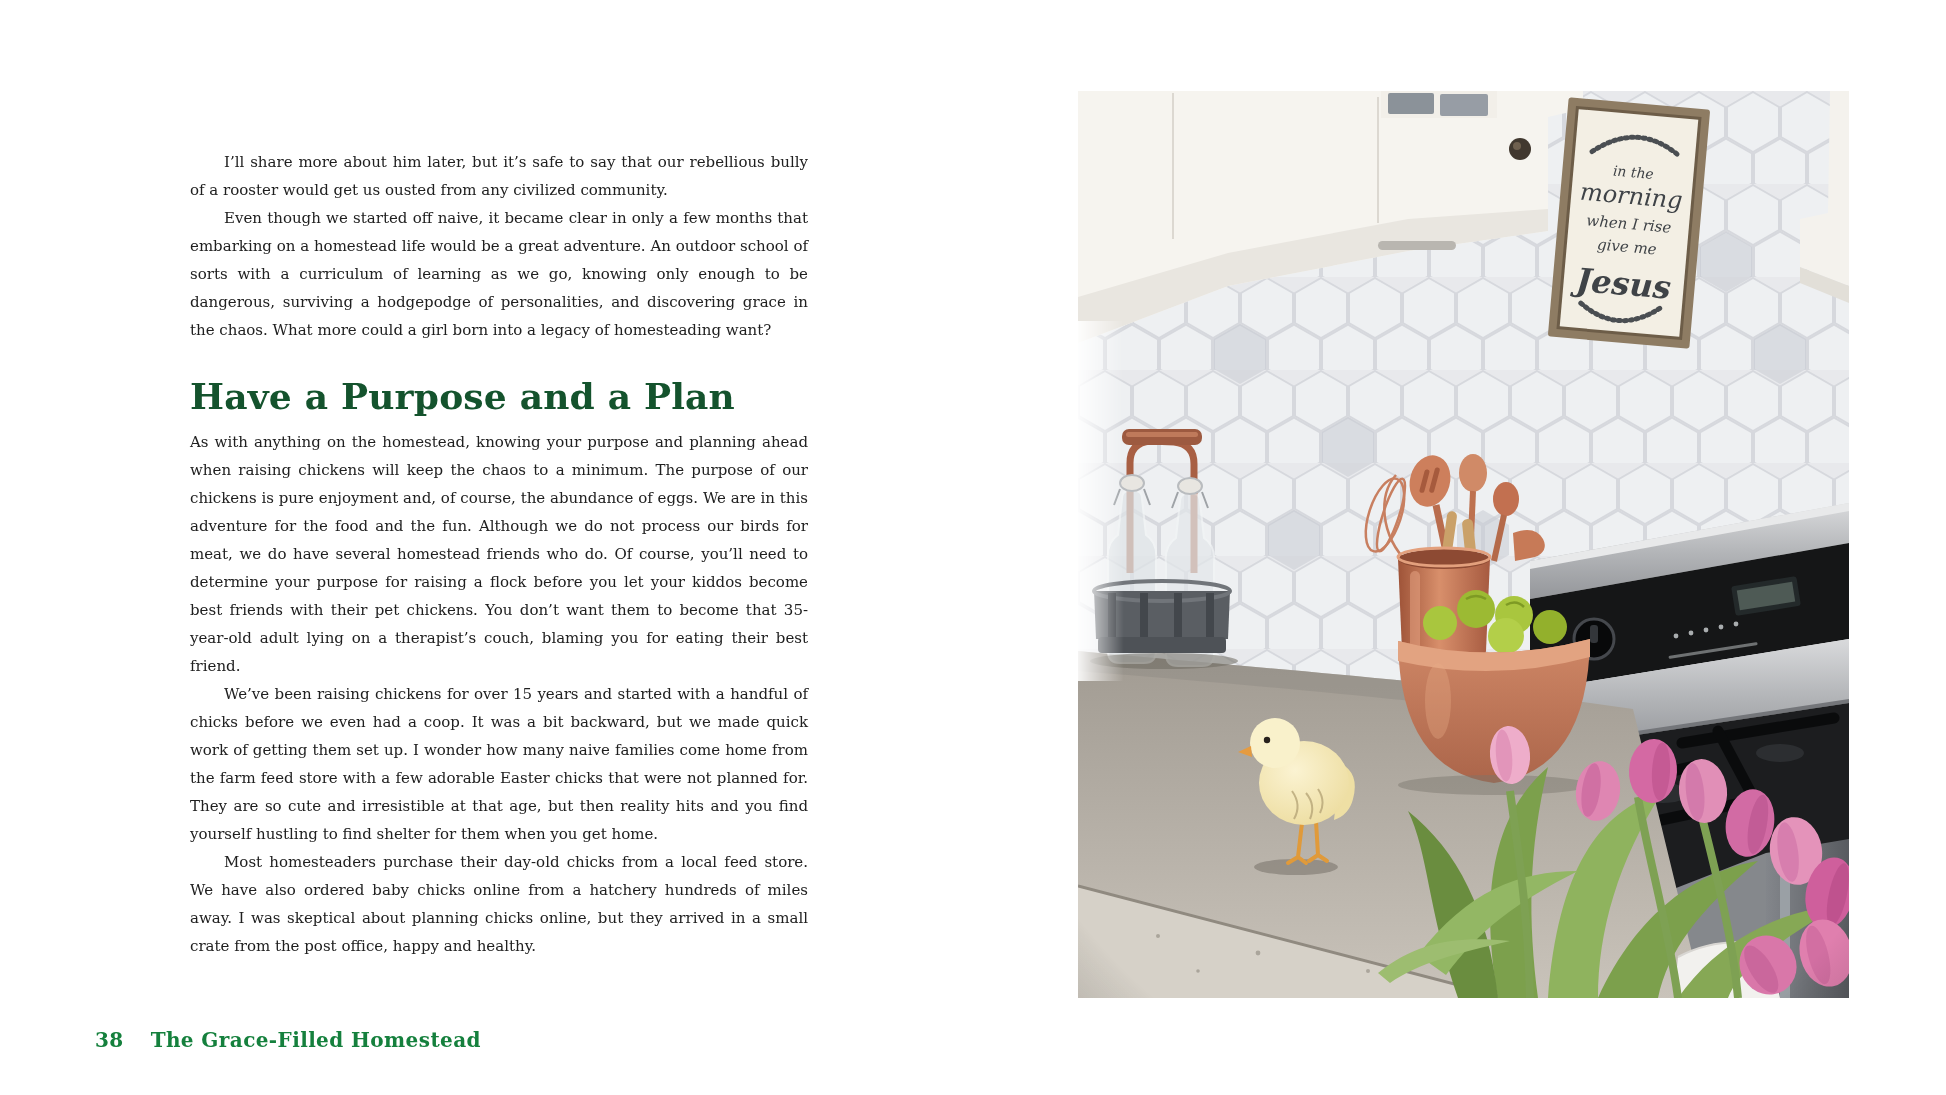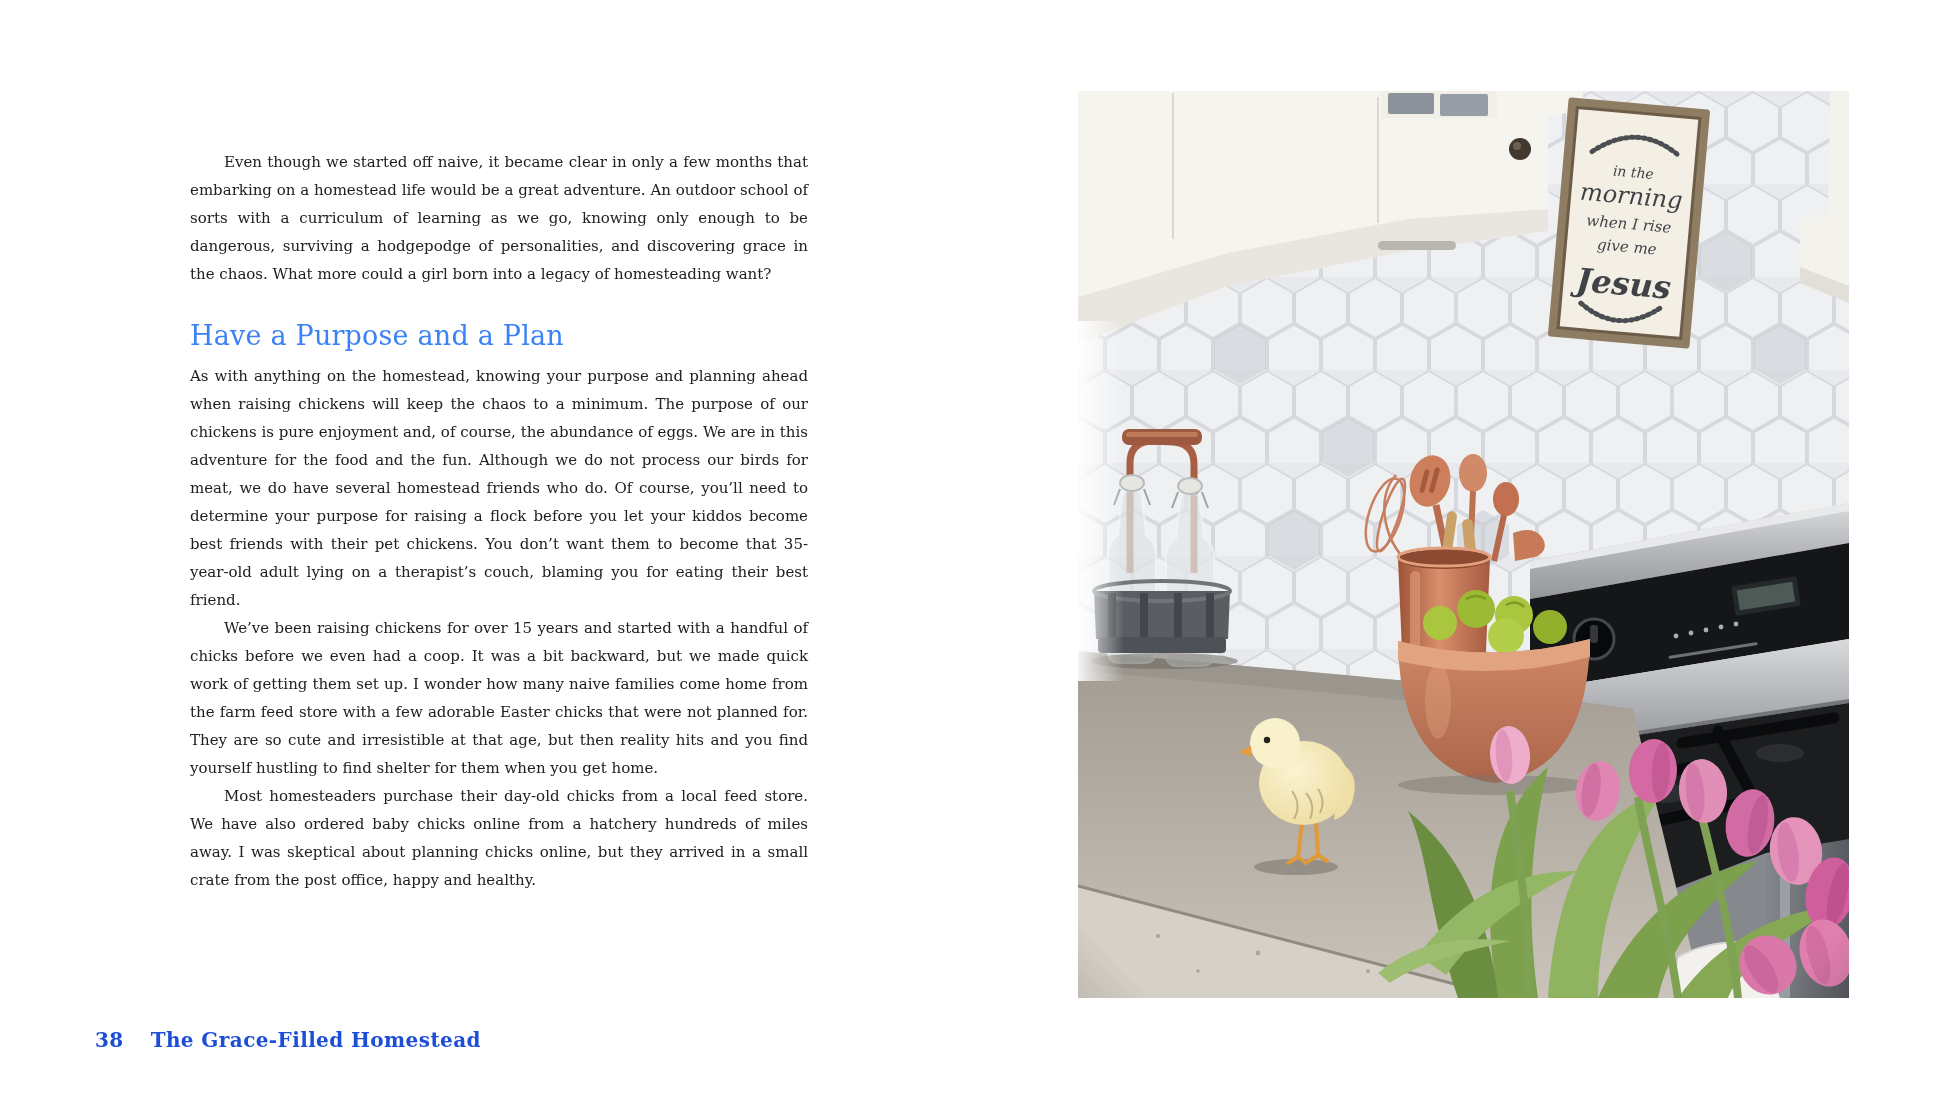--- a/index.html
+++ b/index.html
@@ -8,43 +8,44 @@
     font-family:"DejaVu Serif", serif;overflow:hidden;
   }
   .text-col{
     position:absolute;left:190px;top:148px;width:618px;
     font-size:15px;line-height:28px;text-align:justify;color:#202020;
   }
   .para{margin:0;}
   .para.indent{text-indent:34px;}
   .heading{
     margin:34px 0 12px 0;
-    font-size:27px;line-height:1.05;font-weight:normal;
-    color:#3b82f6;letter-spacing:0.2px;
+    font-size:36px;line-height:1.05;font-weight:bold;
+    color:#14532d;letter-spacing:0.2px;
     font-family:"DejaVu Serif", serif;
   }
   .folio{
     position:absolute;left:95px;top:1028px;
-    color:#1d4ed8;font-weight:bold;font-size:20px;letter-spacing:0.4px;
+    color:#15803d;font-weight:bold;font-size:20px;letter-spacing:0.4px;
     font-family:"DejaVu Serif", serif;
   }
   .folio .booktitle{margin-left:27px;}
   .photo{
     position:absolute;left:1078px;top:91px;width:771px;height:907px;margin:0;
     background:#e8e9ec;overflow:hidden;
   }
   .photo svg{display:block;}
   .sign-text{font-family:"DejaVu Serif", serif;font-style:italic;fill:#3f4347;}
 </style>
 </head>
 <body>
 
 <div>
 
   <section class="text-col">
+    <p class="para indent">I’ll share more about him later, but it’s safe to say that our rebellious bully of a rooster would get us ousted from any civilized community.</p>
     <p class="para indent">Even though we started off naive, it became clear in only a few months that embarking on a homestead life would be a great adventure. An outdoor school of sorts with a curriculum of learning as we go, knowing only enough to be dangerous, surviving a hodgepodge of personalities, and discovering grace in the chaos. What more could a girl born into a legacy of homesteading want?</p>
     <h2 class="heading">Have a Purpose and a Plan</h2>
     <p class="para">As with anything on the homestead, knowing your purpose and planning ahead when raising chickens will keep the chaos to a minimum. The purpose of our chickens is pure enjoyment and, of course, the abundance of eggs. We are in this adventure for the food and the fun. Although we do not process our birds for meat, we do have several homestead friends who do. Of course, you’ll need to determine your purpose for raising a flock before you let your kiddos become best friends with their pet chickens. You don’t want them to become that 35-year-old adult lying on a therapist’s couch, blaming you for eating their best friend.</p>
     <p class="para indent">We’ve been raising chickens for over 15 years and started with a handful of chicks before we even had a coop. It was a bit backward, but we made quick work of getting them set up. I wonder how many naive families come home from the farm feed store with a few adorable Easter chicks that were not planned for. They are so cute and irresistible at that age, but then reality hits and you find yourself hustling to find shelter for them when you get home.</p>
     <p class="para indent">Most homesteaders purchase their day-old chicks from a local feed store. We have also ordered baby chicks online from a hatchery hundreds of miles away. I was skeptical about planning chicks online, but they arrived in a small crate from the post office, happy and healthy.</p>
   </section>
 
   <footer class="folio">
     <span class="pagenum">38</span><span class="booktitle">The Grace-Filled Homestead</span>
   </footer>

